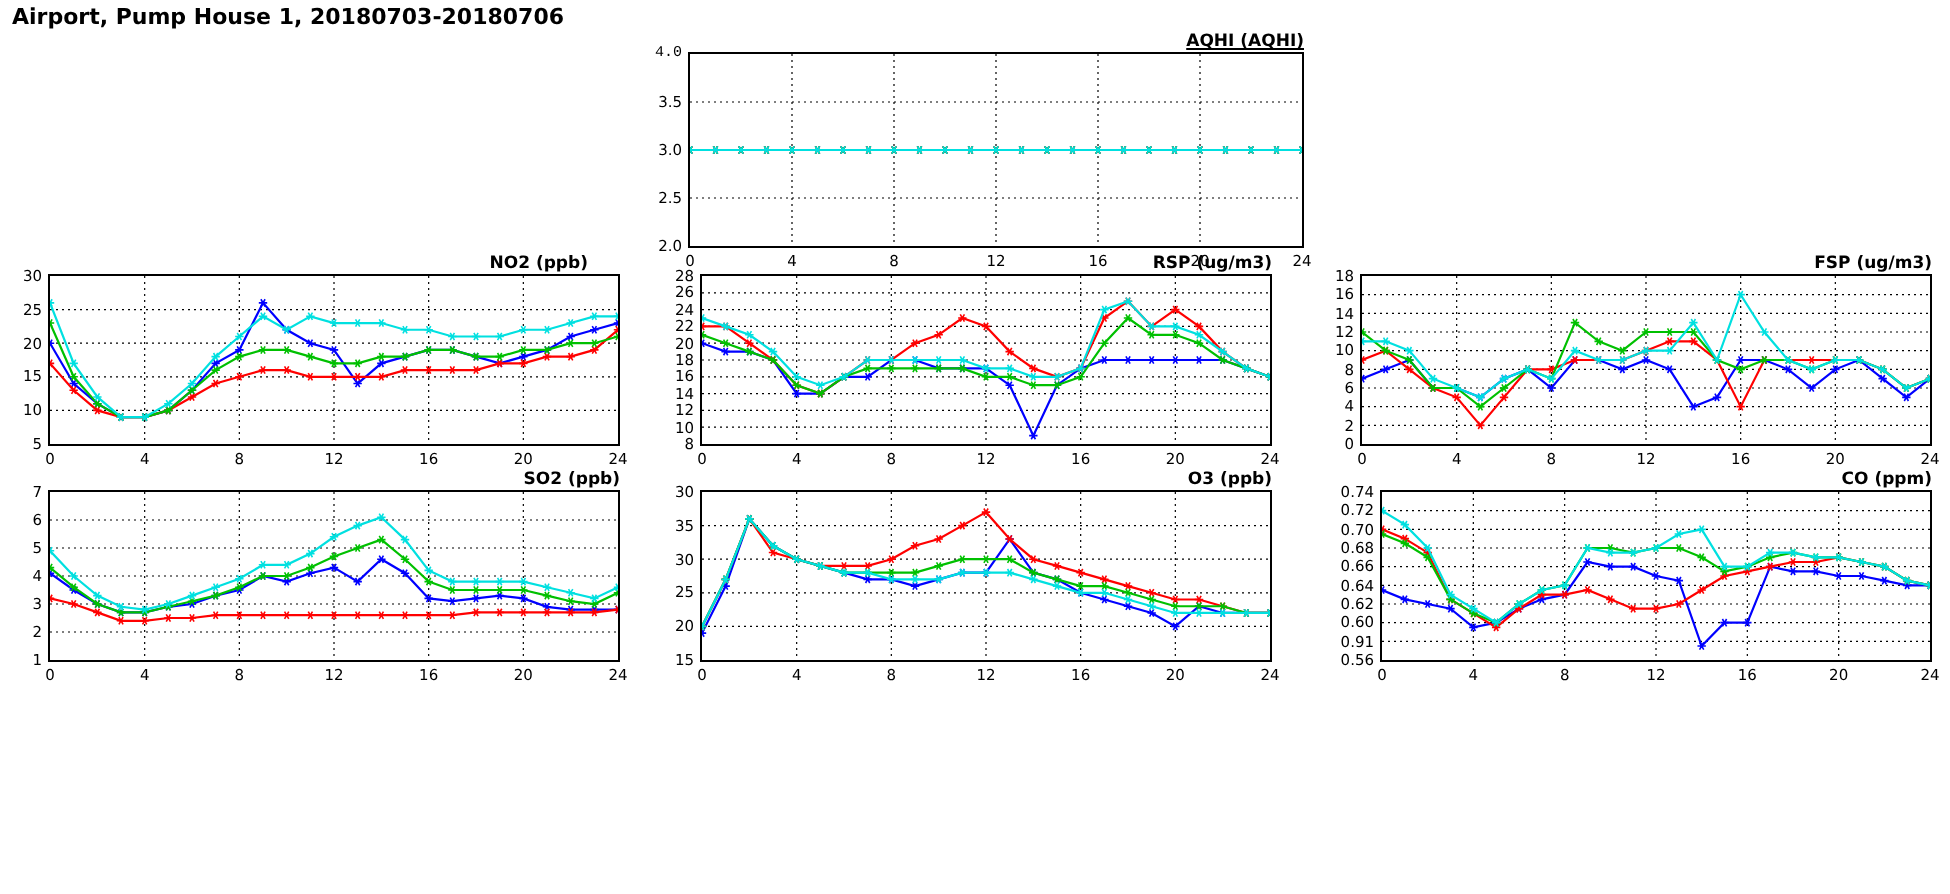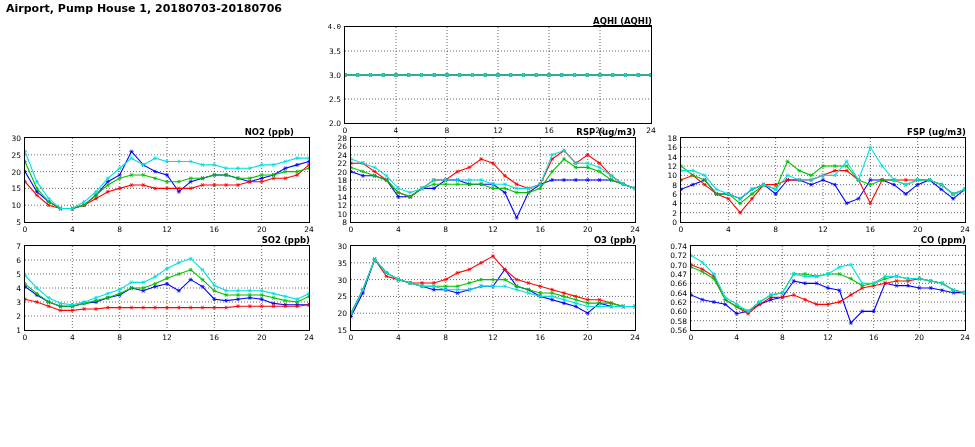--- a/index.html
+++ b/index.html
@@ -1040,26 +1040,26 @@
         <path d="M214.82,32.67L219.02,32.67 M215.87,30.85L217.97,34.49 M217.97,30.85L215.87,34.49 " stroke="#00e0e0" stroke-width="0.8" fill="none"></path>
         <path d="M226.23,32.67L230.43,32.67 M227.28,30.85L229.38,34.49 M229.38,30.85L227.28,34.49 " stroke="#00e0e0" stroke-width="0.8" fill="none"></path>
         <path d="M237.65,35.00L241.85,35.00 M238.70,33.18L240.80,36.82 M240.80,33.18L238.70,36.82 " stroke="#00e0e0" stroke-width="0.8" fill="none"></path>
         <path d="M249.07,37.33L253.27,37.33 M250.12,35.51L252.22,39.15 M252.22,35.51L250.12,39.15 " stroke="#00e0e0" stroke-width="0.8" fill="none"></path>
         <path d="M260.48,44.33L264.68,44.33 M261.53,42.51L263.63,46.15 M263.63,42.51L261.53,46.15 " stroke="#00e0e0" stroke-width="0.8" fill="none"></path>
         <path d="M271.90,46.67L276.10,46.67 M272.95,44.85L275.05,48.49 M275.05,44.85L272.95,48.49 " stroke="#00e0e0" stroke-width="0.8" fill="none"></path>
       </svg>
   </div>
   <div class="ylabels" id="yl-co" style="left:0px; top:8px; width:27px; height:86px;">
       <div class="ylab" style="top: 85px;">0.56</div>
-      <div class="ylab" style="top: 75.6667px;">0.58</div>
+      <div class="ylab" style="top: 75.6667px;">0.91</div>
       <div class="ylab" style="top: 66.3333px;">0.60</div>
       <div class="ylab" style="top: 57px;">0.62</div>
       <div class="ylab" style="top: 47.6667px;">0.64</div>
       <div class="ylab" style="top: 38.3333px;">0.66</div>
-      <div class="ylab" style="top: 29px;">0.47</div>
+      <div class="ylab" style="top: 29px;">0.68</div>
       <div class="ylab" style="top: 19.6667px;">0.70</div>
       <div class="ylab" style="top: 10.3333px; text-align: right;">0.72</div>
       <div class="ylab" style="top: 1px;">0.74</div>
     </div>
   <div class="xlabels" id="xl-co" style="left:30px; top:96px; width:276px; height:12px;">
       <div class="xlab" style="left: 1px;">0</div>
       <div class="xlab" style="left: 46.6667px;">4</div>
       <div class="xlab" style="left: 92.3333px;">8</div>
       <div class="xlab" style="left: 138px;">12</div>
       <div class="xlab" style="left: 183.667px;">16</div>

